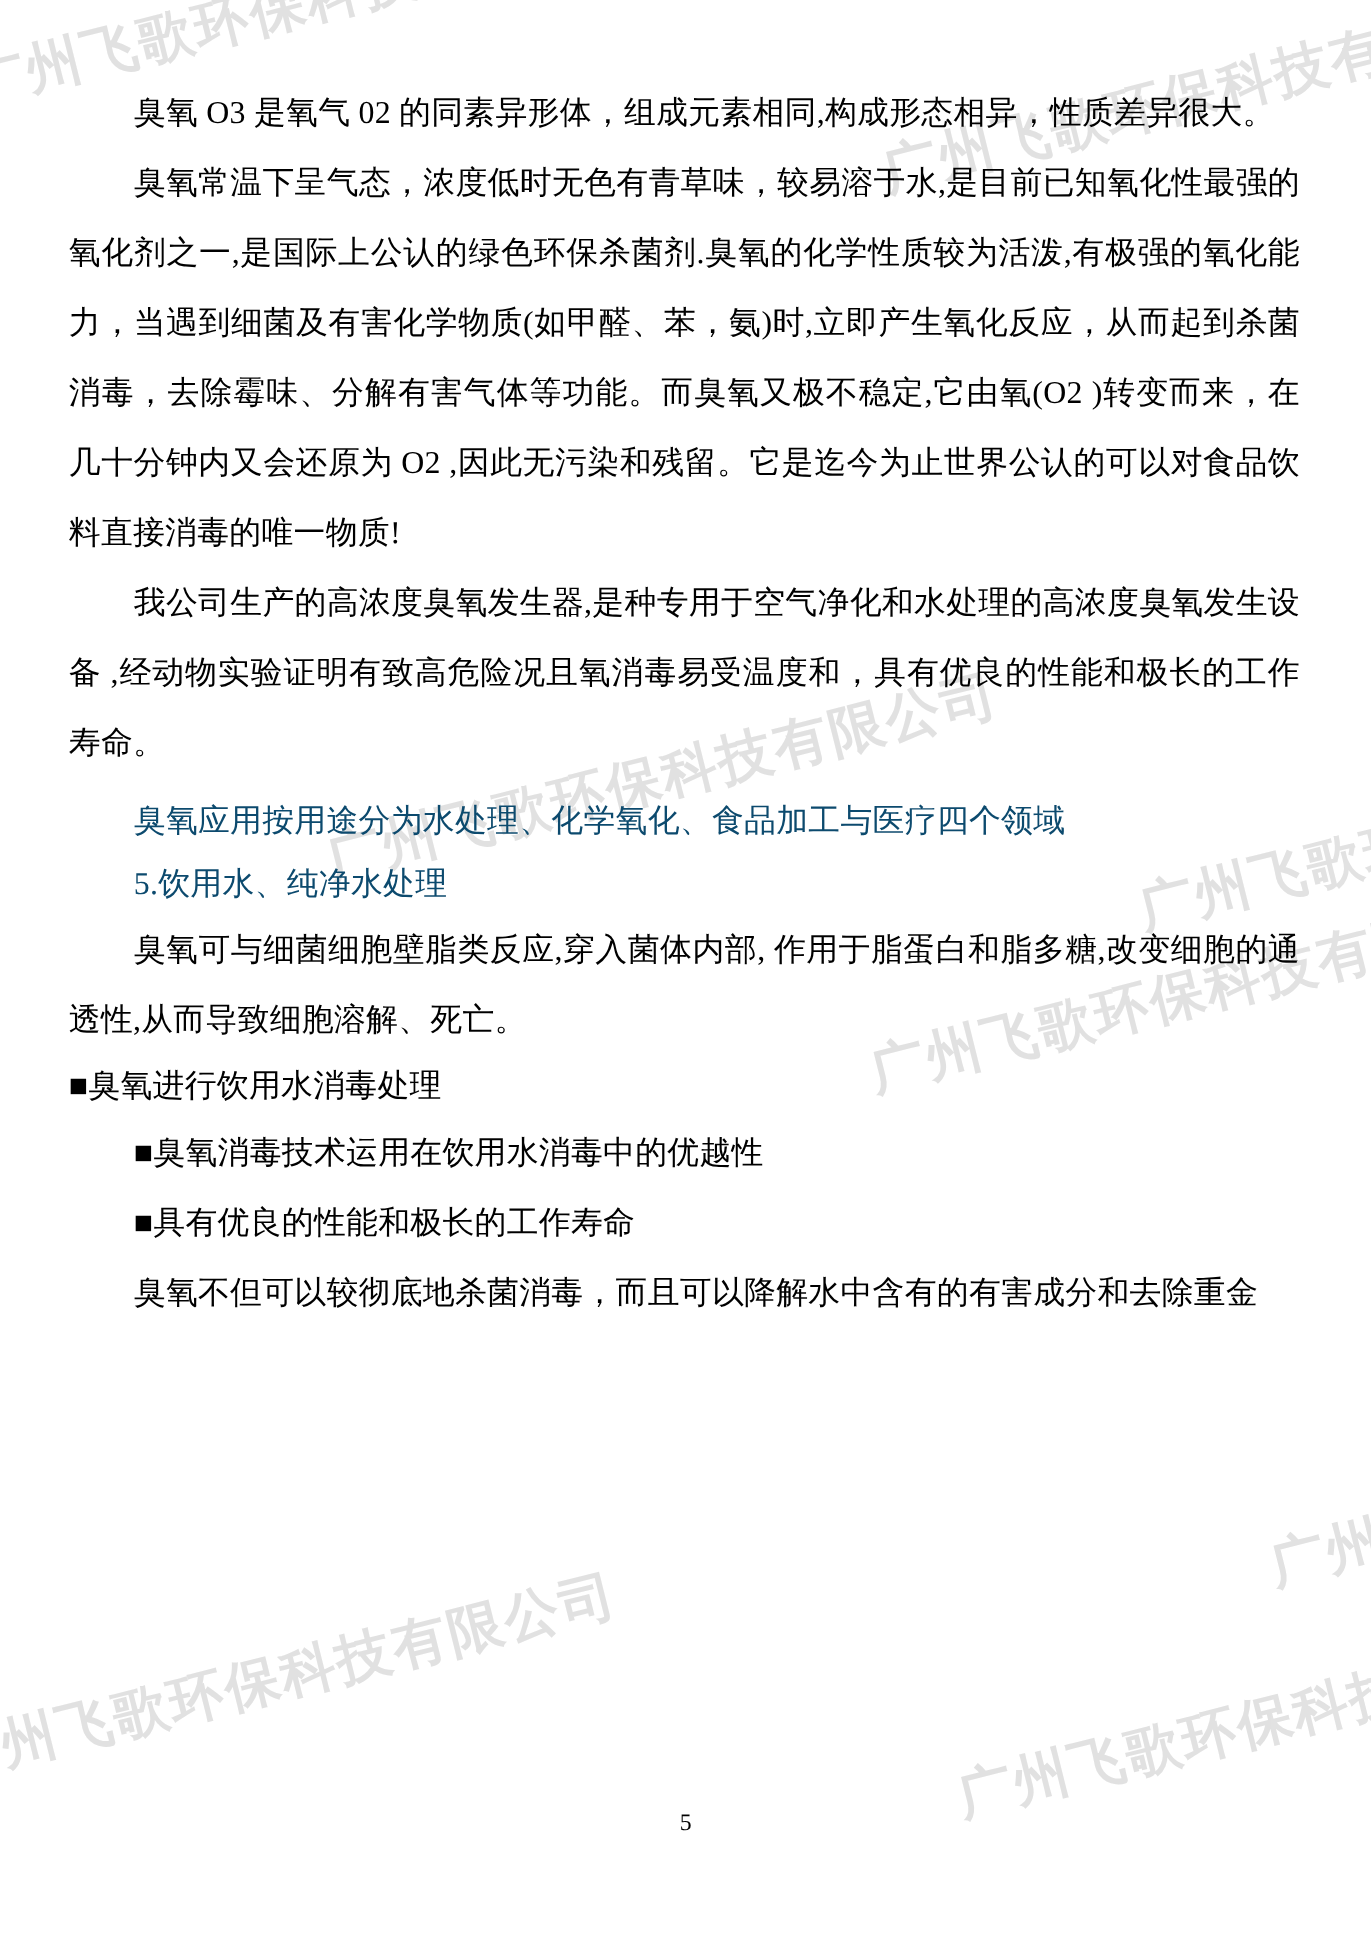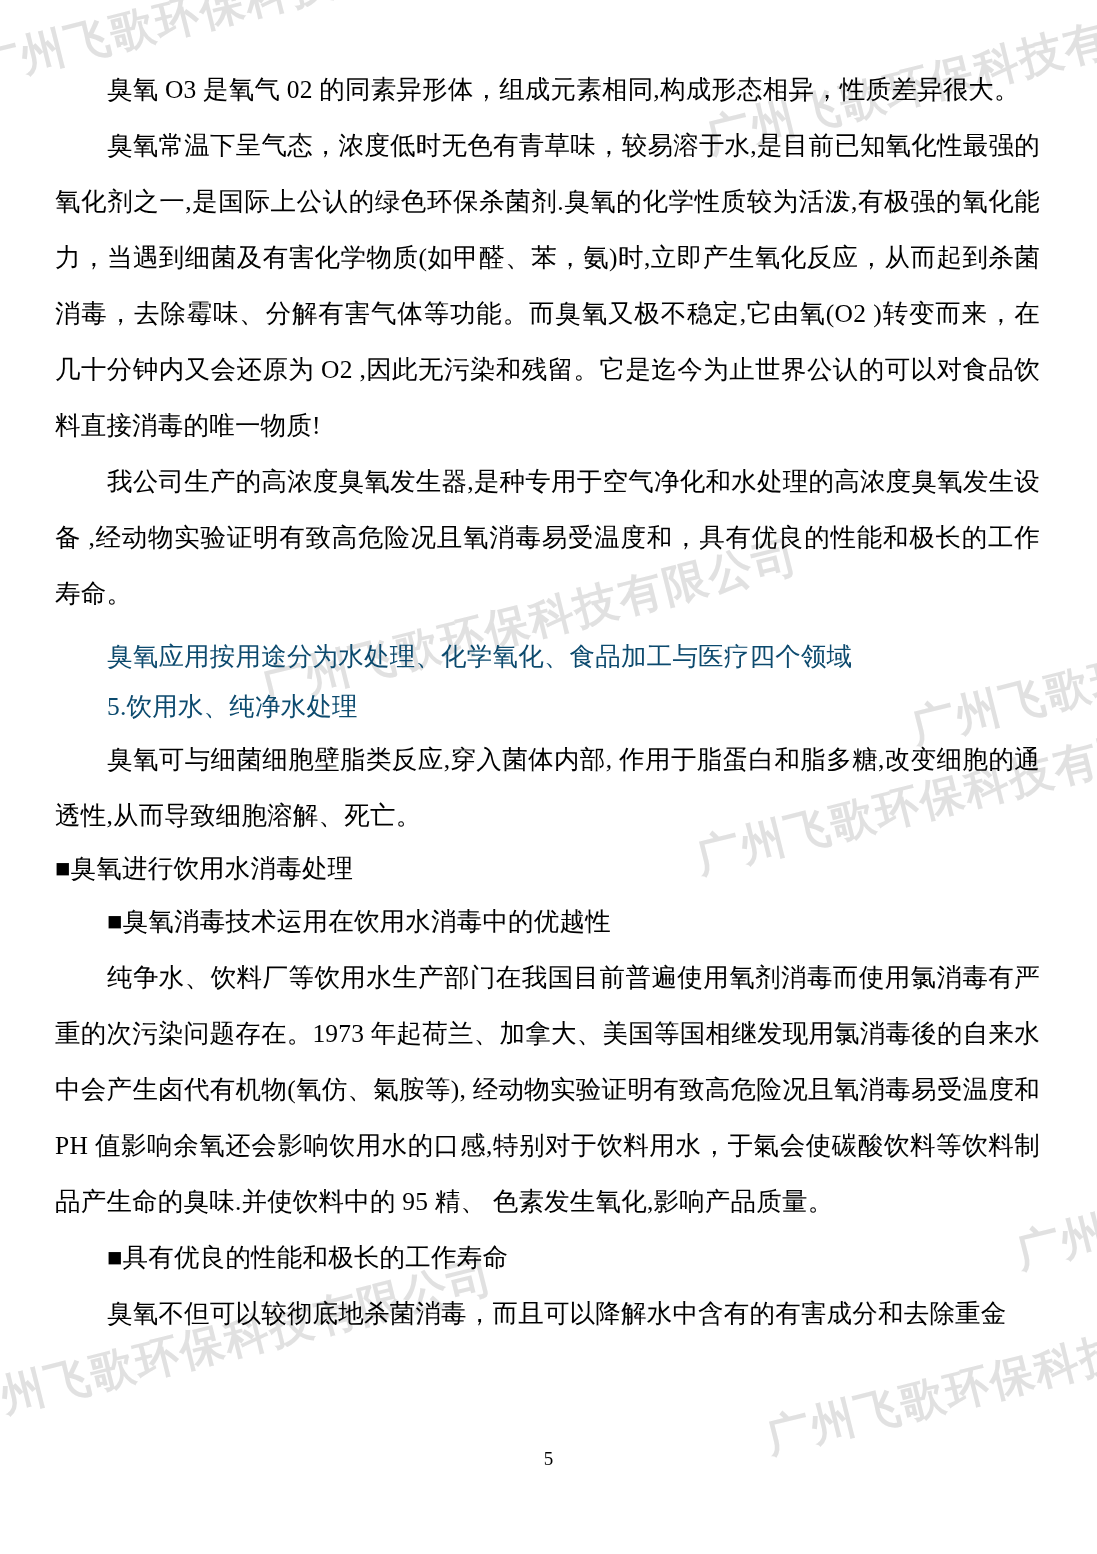--- a/index.html
+++ b/index.html
@@ -126,19 +126,18 @@
   <div class="content">
     <p class="para indent">臭氧 O3 是氧气 02 的同素异形体，组成元素相同,构成形态相异，性质差异很大。</p>
     <p class="para indent">臭氧常温下呈气态，浓度低时无色有青草味，较易溶于水,是目前已知氧化性最强的氧化剂之一,是国际上公认的绿色环保杀菌剂.臭氧的化学性质较为活泼,有极强的氧化能力，当遇到细菌及有害化学物质(如甲醛、苯，氨)时,立即产生氧化反应，从而起到杀菌消毒，去除霉味、分解有害气体等功能。而臭氧又极不稳定,它由氧(O2 )转变而来，在几十分钟内又会还原为 O2 ,因此无污染和残留。它是迄今为止世界公认的可以对食品饮料直接消毒的唯一物质!</p>
     <p class="para indent">我公司生产的高浓度臭氧发生器,是种专用于空气净化和水处理的高浓度臭氧发生设备 ,经动物实验证明有致高危险况且氧消毒易受温度和，具有优良的性能和极长的工作寿命。</p>
     <div class="gap-md"></div>
     <p class="para indent red tight">臭氧应用按用途分为水处理、化学氧化、食品加工与医疗四个领域</p>
     <p class="para indent red tight">5.饮用水、纯净水处理</p>
     <p class="para indent">臭氧可与细菌细胞壁脂类反应,穿入菌体内部, 作用于脂蛋白和脂多糖,改变细胞的通透性,从而导致细胞溶解、死亡。</p>
     <p class="para tight">■臭氧进行饮用水消毒处理</p>
     <p class="para indent">■臭氧消毒技术运用在饮用水消毒中的优越性</p>
-    <p class="para indent">纯争水、饮料厂等饮用水生产部门在我国目前普遍使用氧剂消毒而使用氯消毒有严重的次污染问题存在。1973 年起荷兰、加拿大、美国等国相继发现用氯消毒後的自来水中会产生卤代有机物(氧仿、氣胺等), 经动物实验证明有致高危险况且氧消毒易受温度和 PH 值影响余氧还会影响饮用水的口感,特别对于饮料用水，于氣会使碳酸饮料等饮料制品产生命的臭味.并使饮料中的 95 精、 色素发生氧化,影响产品质量。</p>
     <p class="para indent">■具有优良的性能和极长的工作寿命</p>
     <p class="para indent">臭氧不但可以较彻底地杀菌消毒，而且可以降解水中含有的有害成分和去除重金</p>
   </div>
 
   <div class="pagenum">5</div>
 </div>
 
 </body></html>

